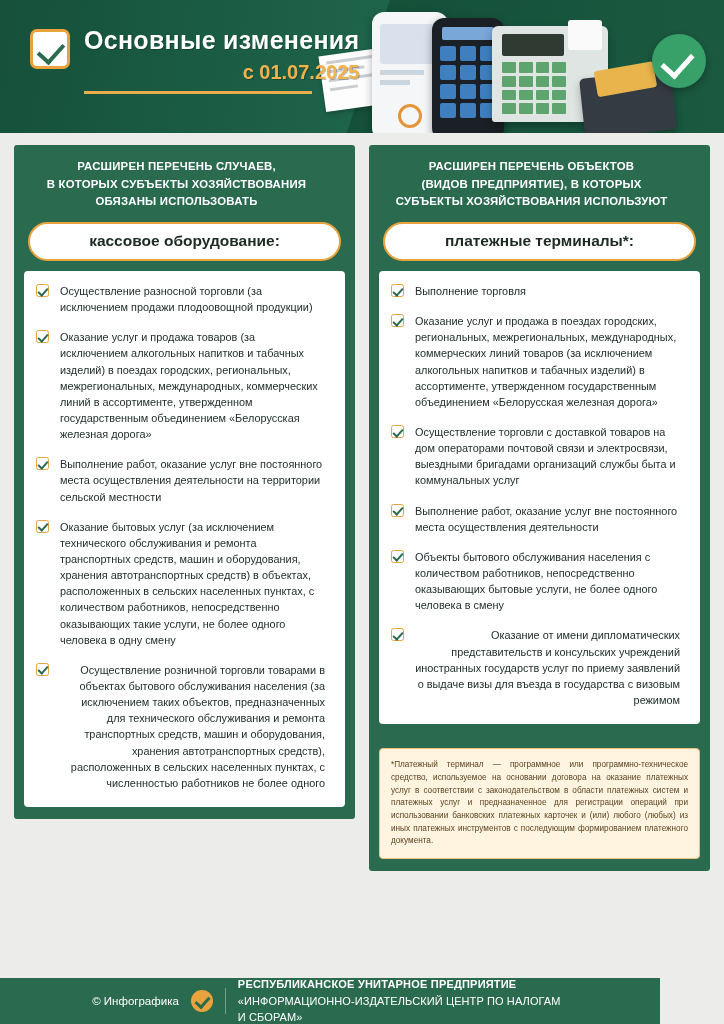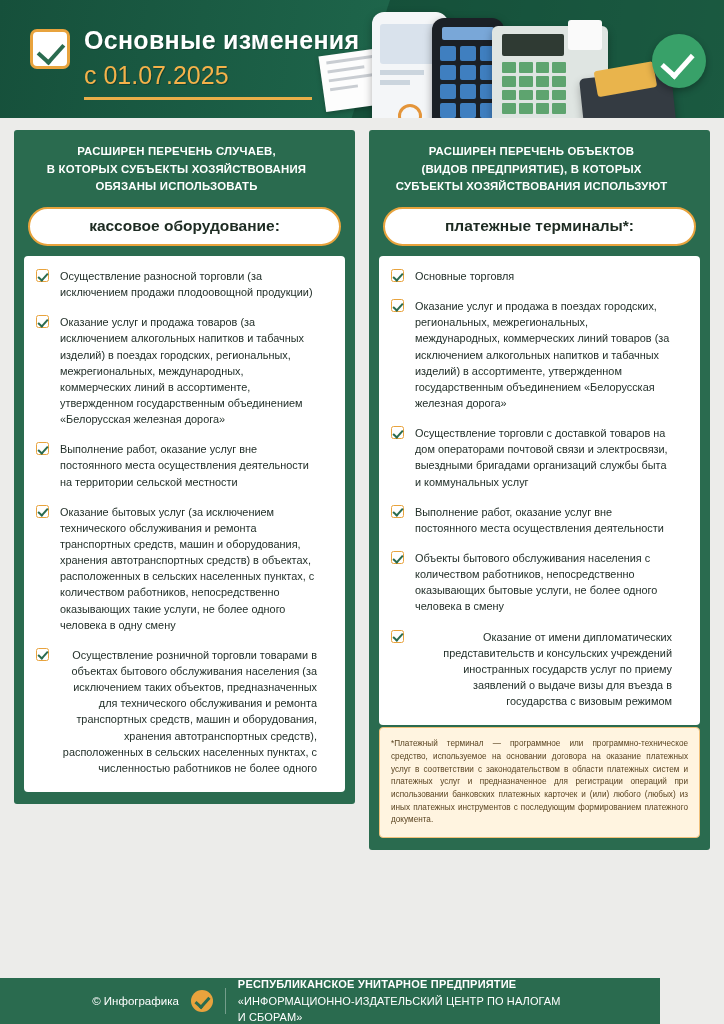--- a/index.html
+++ b/index.html
@@ -11,21 +11,21 @@
   .page {
     position: relative;
     width: 724px; height: 1024px;
     background: #ececea;
     overflow: hidden;
   }
 
   
   .header {
     position: relative;
-    height: 118px;
+    height: 133px;
     background: #1e5c44;
     background: linear-gradient(100deg,#16503b 0%,#1d6349 48%,#2a7a59 100%);
     overflow: hidden;
   }
   .header-dark-wedge{
     position:absolute; right:-60px; top:-40px; width:420px; height:240px;
     background:#0f3f2e; transform: skewX(-18deg); opacity:.55;
   }
   .header-title-box {
     position: absolute; left: 30px; top: 26px;
@@ -37,22 +37,23 @@
   }
   .check-badge::after{
     content:""; position:absolute; left:10px; top:6px; width:12px; height:21px;
     border:solid #2a6b4f; border-width:0 4px 4px 0; transform:rotate(42deg);
   }
   .title-main {
     color:#ffffff; font-size:25px; font-weight:bold; letter-spacing:.3px;
     text-shadow: 1px 1px 0 rgba(0,0,0,.25);
   }
   .title-sub {
-    color:#f4b24a; font-size:25px; font-weight:normal; margin-top:6px;
+    color:#f4b24a; font-size:20px; font-weight:bold; margin-top:6px;
     text-shadow: 1px 1px 0 rgba(0,0,0,.25);
+    text-align: right;
   }
   .title-underline{
     width:228px; height:3px; background:#f4b24a; margin-top:7px; opacity:.95;
   }
 
   
   .art { position:absolute; z-index:3; }
   .art-paper{
     left:322px; top:52px; width:62px; height:56px; background:#fdfdfd;
     transform:rotate(-8deg); box-shadow:0 2px 5px rgba(0,0,0,.25);
@@ -112,39 +113,39 @@
   .col-body{
     background:#2a6b4f; padding:0 10px 12px 10px;
     border-radius:0 0 3px 3px;
   }
   .pill{
     background:#ffffff; border:2px solid #e8a33d; border-radius:22px;
     text-align:center; font-size:15.5px; font-weight:bold; color:#1d2b22;
     padding:8px 6px 9px 6px; margin:0 4px 10px 4px;
   }
   .white-card{
-    background:#ffffff; border-radius:4px; padding:12px 28px 14px 12px;
+    background:#ffffff; border-radius:4px; padding:12px 20px 14px 12px;
   }
   ul.items{ list-style:none; }
   ul.items li{
     position:relative; padding-left:24px; margin-bottom:14px;
     font-size:10.9px; line-height:1.48; color:#23302a;
   }
   ul.items li:last-child{ margin-bottom:2px;text-align:right; }
   .tick{
     position:absolute; left:0; top:1px; width:13px; height:13px;
     border:1.6px solid #e8a33d; border-radius:2.5px; background:#fff;
   }
   .tick::after{
     content:""; position:absolute; left:3.4px; top:.6px; width:4px; height:8px;
     border:solid #2a6b4f; border-width:0 2px 2px 0; transform:rotate(42deg);
   }
 
   .footnote{
-    margin-top:2px; background:#fff4e0; border:1px solid #f0c07a; border-radius:4px;
+    margin-top:24px; background:#fff4e0; border:1px solid #f0c07a; border-radius:4px;
     padding:10px 11px; font-size:8.2px; line-height:1.55; color:#5a4421; text-align:justify;
   }
 
   
   .footer{
     position:absolute; left:0; bottom:0; width:660px; height:46px;
     background:#2a6b4f; display:flex; align-items:center; justify-content:center; gap:12px;
   }
   .footer-left{ color:#ffffff; font-size:11.5px; display:flex; align-items:center; gap:6px;}
   .f-logo{ width:22px; height:22px; border-radius:50%; background:#e8a33d; position:relative; }
@@ -252,21 +253,21 @@
     </div>
 
     <div class="col">
       <div class="col-head" style="white-space:pre-line;">РАСШИРЕН ПЕРЕЧЕНЬ ОБЪЕКТОВ
 (ВИДОВ ПРЕДПРИЯТИЕ), В КОТОРЫХ
 СУБЪЕКТЫ ХОЗЯЙСТВОВАНИЯ ИСПОЛЬЗУЮТ</div>
       <div class="col-body">
         <div class="pill">платежные терминалы*:</div>
         <div class="white-card">
           <ul class="items">
-            <li><span class="tick"></span><span>Основные торговля</span></li>
+            <li><span class="tick"></span><span>Выполнение торговля</span></li>
             <li><span class="tick"></span><span>Оказание услуг и продажа в поездах городских, региональных, межрегиональных, международных, коммерческих линий товаров (за исключением алкогольных напитков и табачных изделий) в ассортименте, утвержденном государственным объединением «Белорусская железная дорога»</span></li>
             <li><span class="tick"></span><span>Осуществление торговли с доставкой товаров на дом операторами почтовой связи и электросвязи, выездными бригадами организаций службы быта и коммунальных услуг</span></li>
             <li><span class="tick"></span><span>Выполнение работ, оказание услуг вне постоянного места осуществления деятельности</span></li>
             <li><span class="tick"></span><span>Объекты бытового обслуживания населения с количеством работников, непосредственно оказывающих бытовые услуги, не более одного человека в смену</span></li>
             <li><span class="tick"></span><span>Оказание от имени дипломатических представительств и консульских учреждений иностранных государств услуг по приему заявлений о выдаче визы для въезда в государства с визовым режимом</span></li>
           </ul>
         </div>
         <div class="footnote">*Платежный терминал — программное или программно-техническое средство, используемое на основании договора на оказание платежных услуг в соответствии с законодательством в области платежных систем и платежных услуг и предназначенное для регистрации операций при использовании банковских платежных карточек и (или) любого (любых) из иных платежных инструментов с последующим формированием платежного документа.</div>
       </div>
     </div>

